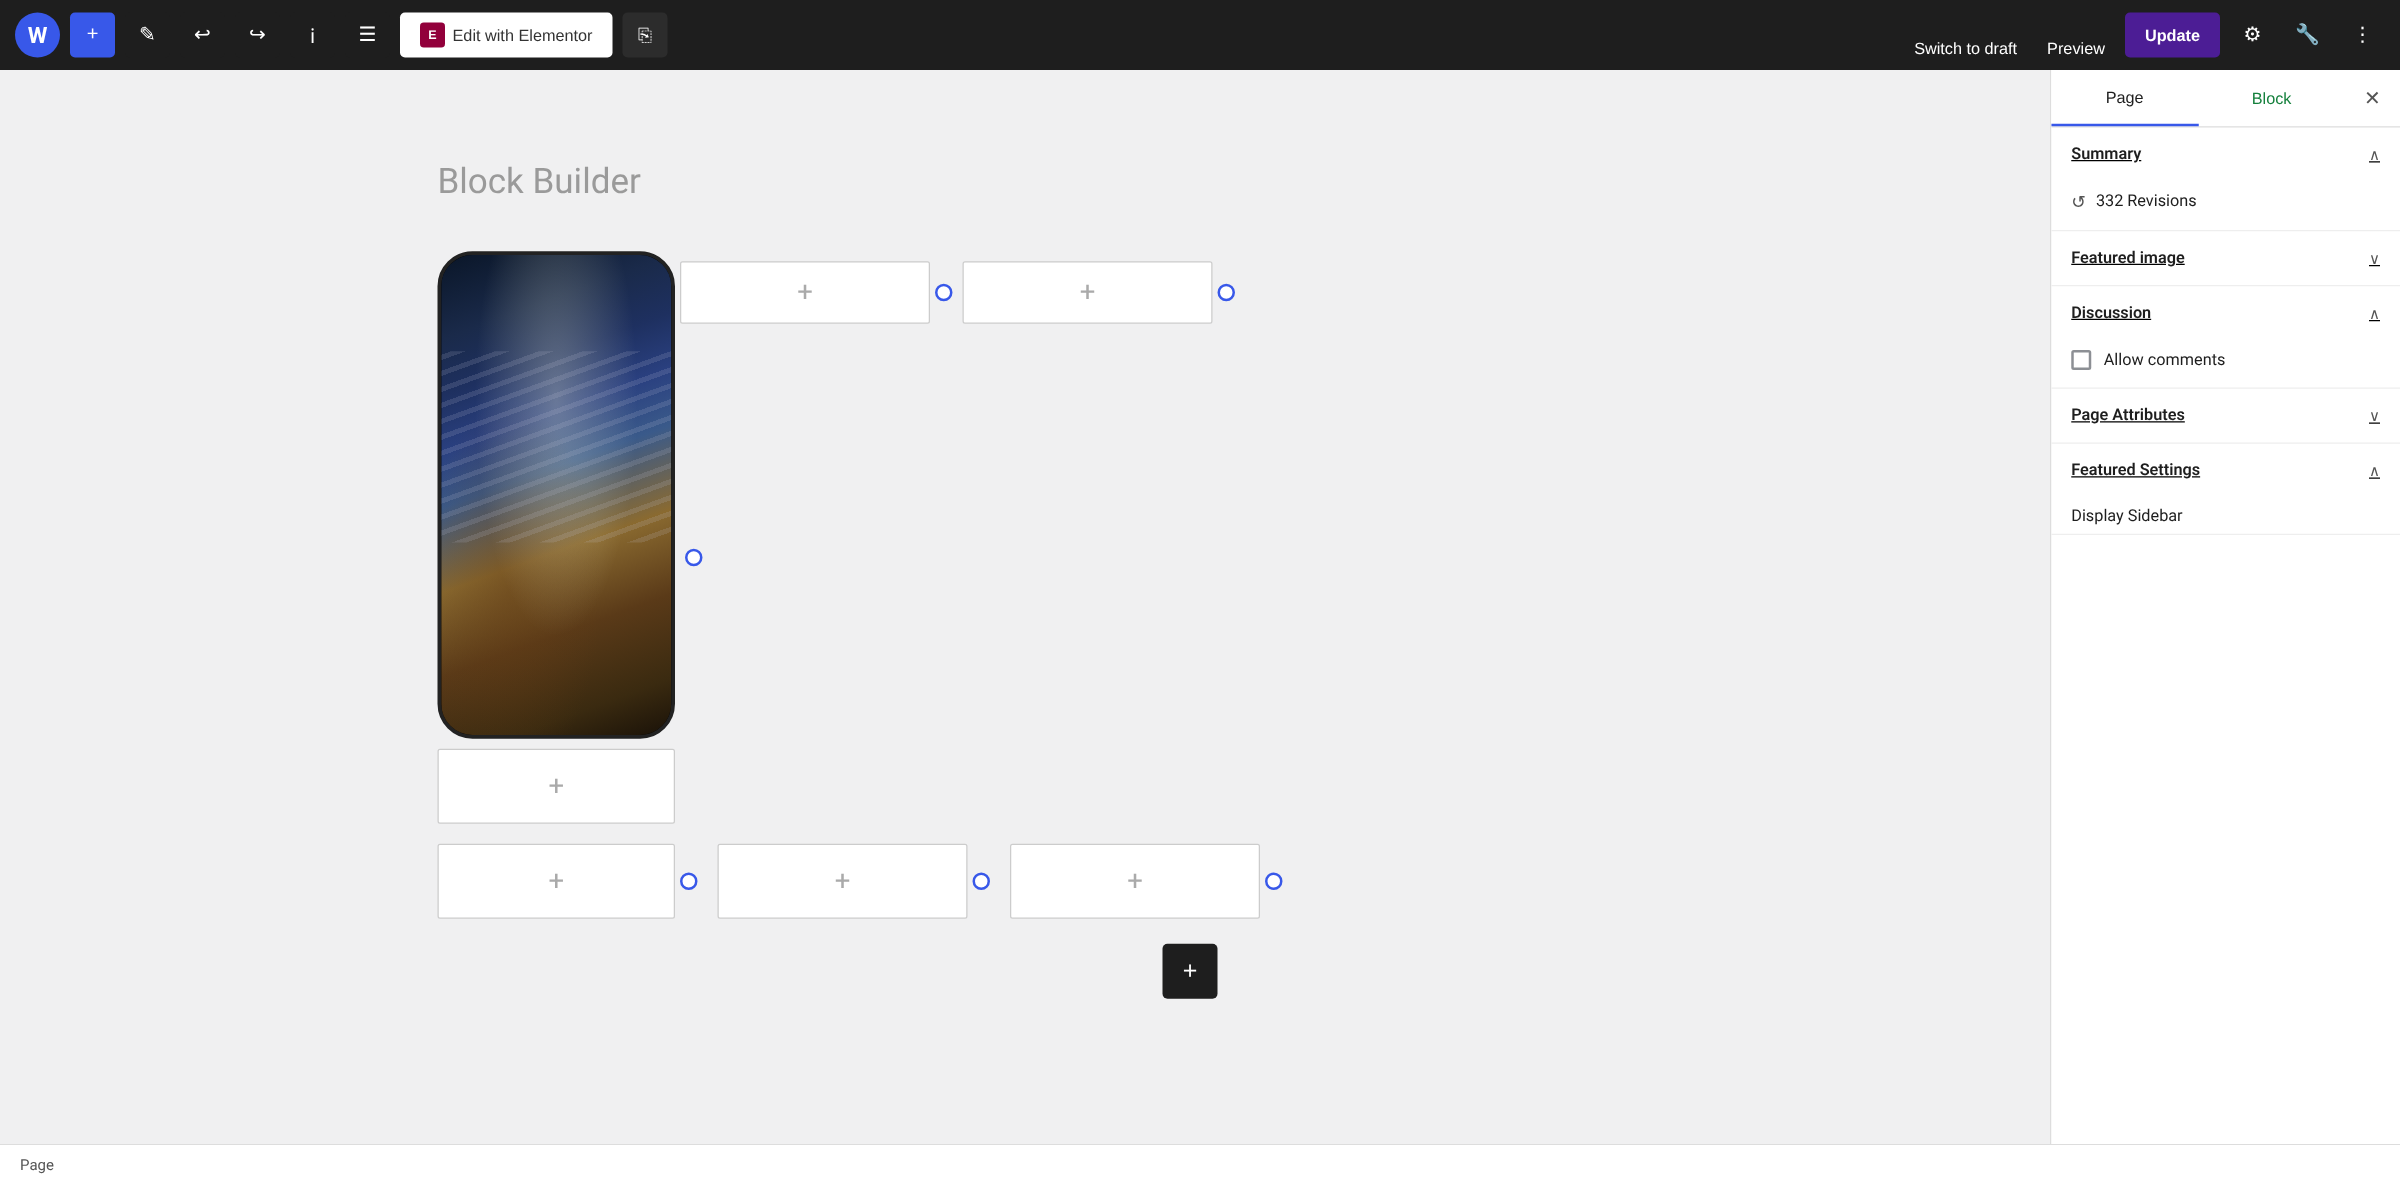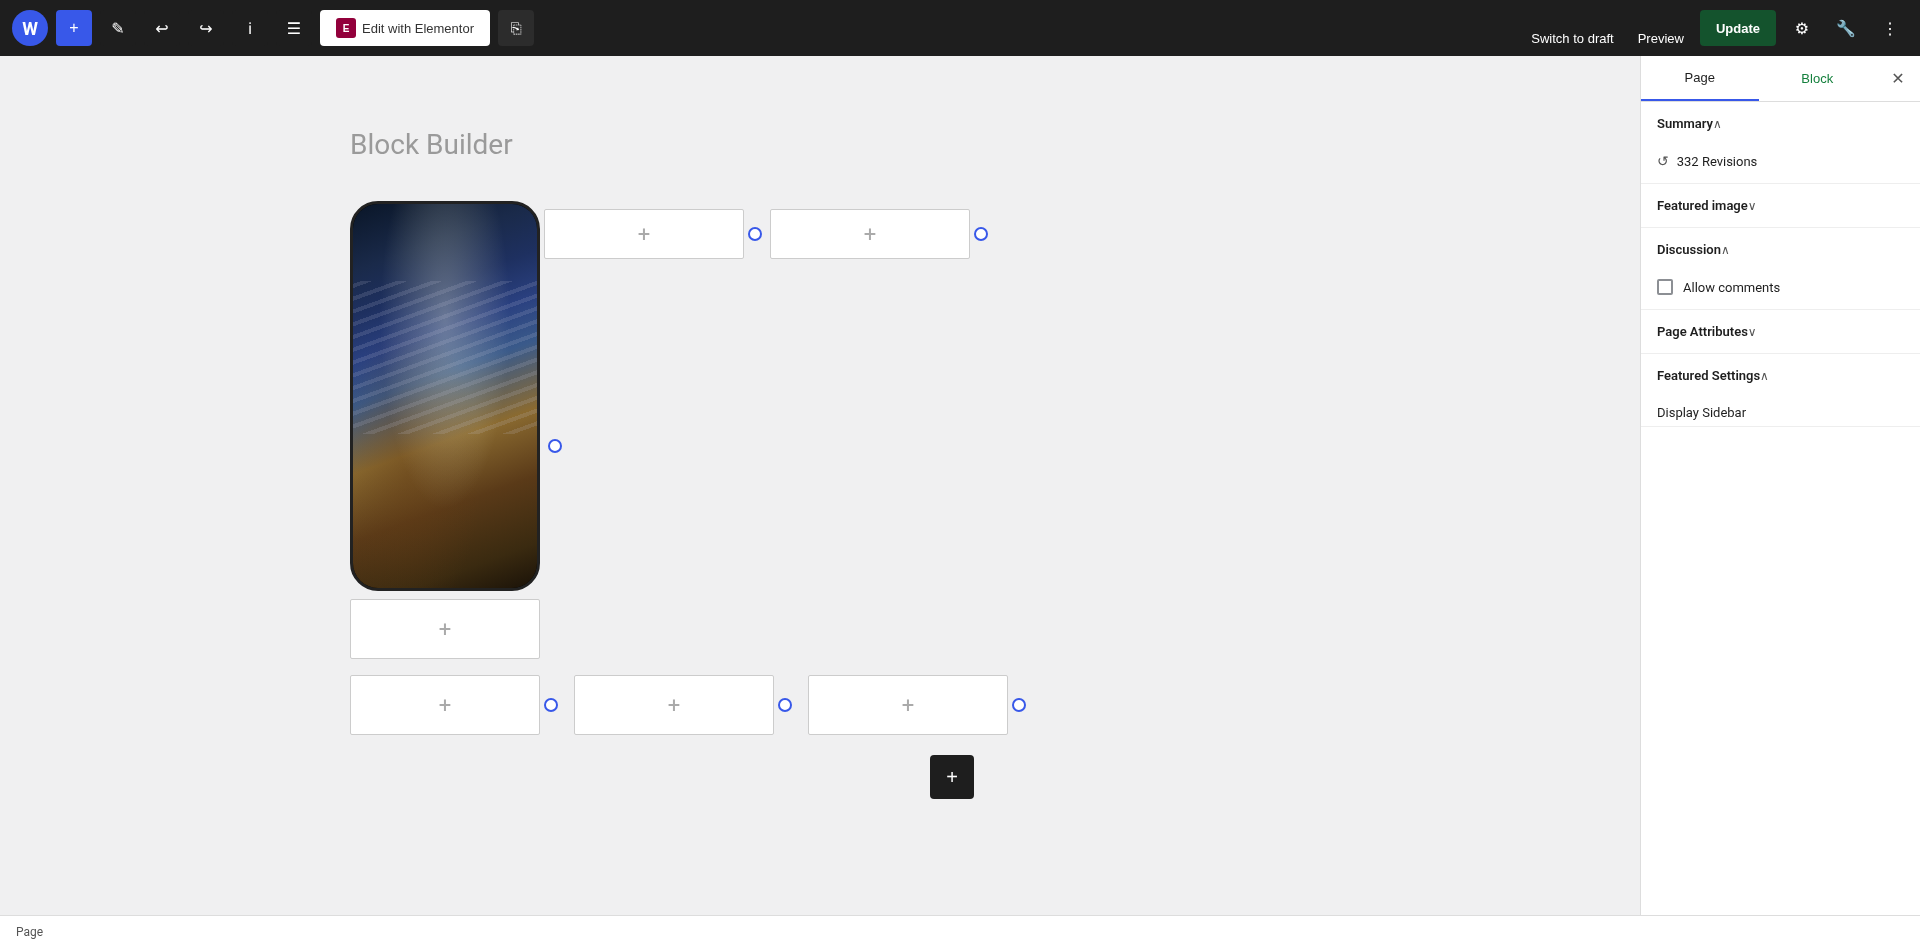--- a/index.html
+++ b/index.html
@@ -39,21 +39,21 @@
     }
     .switch-draft-btn {
       background: transparent; border: none; color: #fff; font-size: 13px;
       cursor: pointer; padding: 0 8px;
     }
     .preview-btn {
       background: transparent; border: none; color: #fff; font-size: 13px;
       cursor: pointer; padding: 0 8px;
     }
     .update-btn {
-      background: #14532d; border: none; color: #fff; padding: 0 16px; height: 36px;
+      background: #4c1d95; border: none; color: #fff; padding: 0 16px; height: 36px;
       border-radius: 4px; font-size: 13px; font-weight: 600; cursor: pointer;
     }
     .toolbar-icon-btn {
       background: transparent; border: none; color: #fff; width: 36px; height: 36px;
       cursor: pointer; display: flex; align-items: center; justify-content: center;
       font-size: 16px;
     }
     .copy-btn {
       background: #2c2c2c; border: none; color: #fff; width: 36px; height: 36px;
       border-radius: 4px; cursor: pointer; display: flex; align-items: center;
@@ -167,22 +167,22 @@
     }
     .panel-close {
       width: 44px; display: flex; align-items: center; justify-content: center;
       cursor: pointer; font-size: 16px; color: #555; background: transparent; border: none;
     }
 
     .panel-section {
       border-bottom: 1px solid #eee;
     }
     .panel-section-header {
-      display: flex; align-items: center; 
-      padding: 14px 16px; cursor: pointer;
+      display: flex; align-items: center; justify-content: space-between;
+      padding: 14px 16px; cursor: pointer; text-decoration: underline;
     }
     .panel-section-title {
       font-size: 13px; font-weight: 600; color: #1e1e1e;
     }
     .panel-chevron {
       font-size: 12px; color: #555;
     }
 
     .revisions-row {
       display: flex; align-items: center; gap: 8px;

